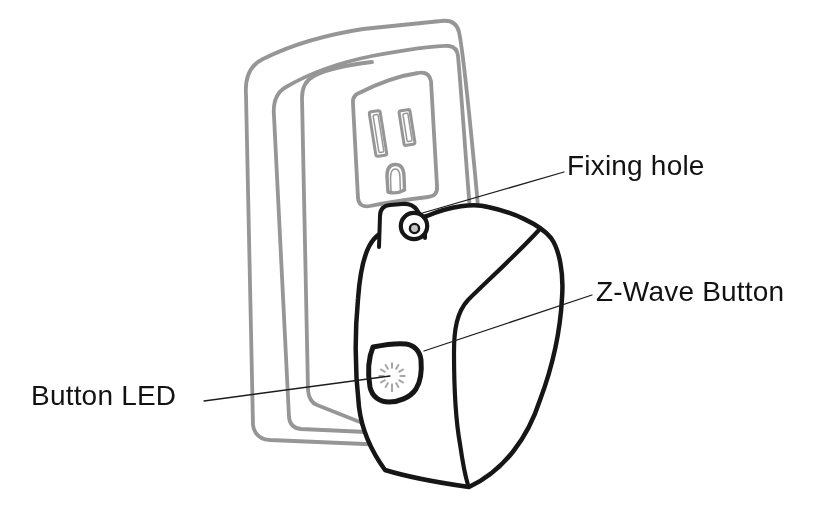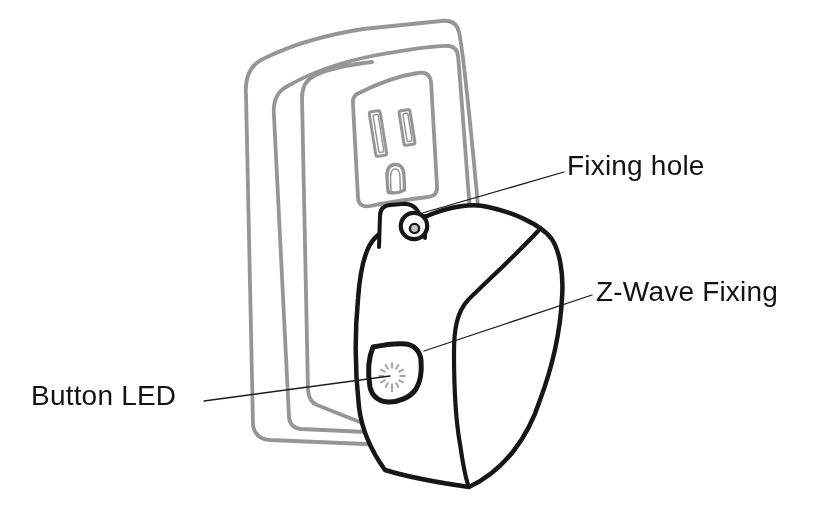--- a/index.html
+++ b/index.html
@@ -72,16 +72,16 @@
     </g>
 
     <g stroke="#1c1c1c" stroke-width="1.3" fill="none" stroke-linecap="round">
       <line x1="564" y1="172" x2="419" y2="214"></line>
       <line x1="592" y1="295" x2="424" y2="351"></line>
       <line x1="204" y1="401" x2="390" y2="376"></line>
     </g>
   </svg>
 
   <div class="callout fixing">Fixing hole</div>
-  <div class="callout zwave">Z-Wave Fixing</div>
+  <div class="callout zwave">Z-Wave Button</div>
   <div class="callout network">Button LED</div>
 
 </div>
 
 </body></html>

